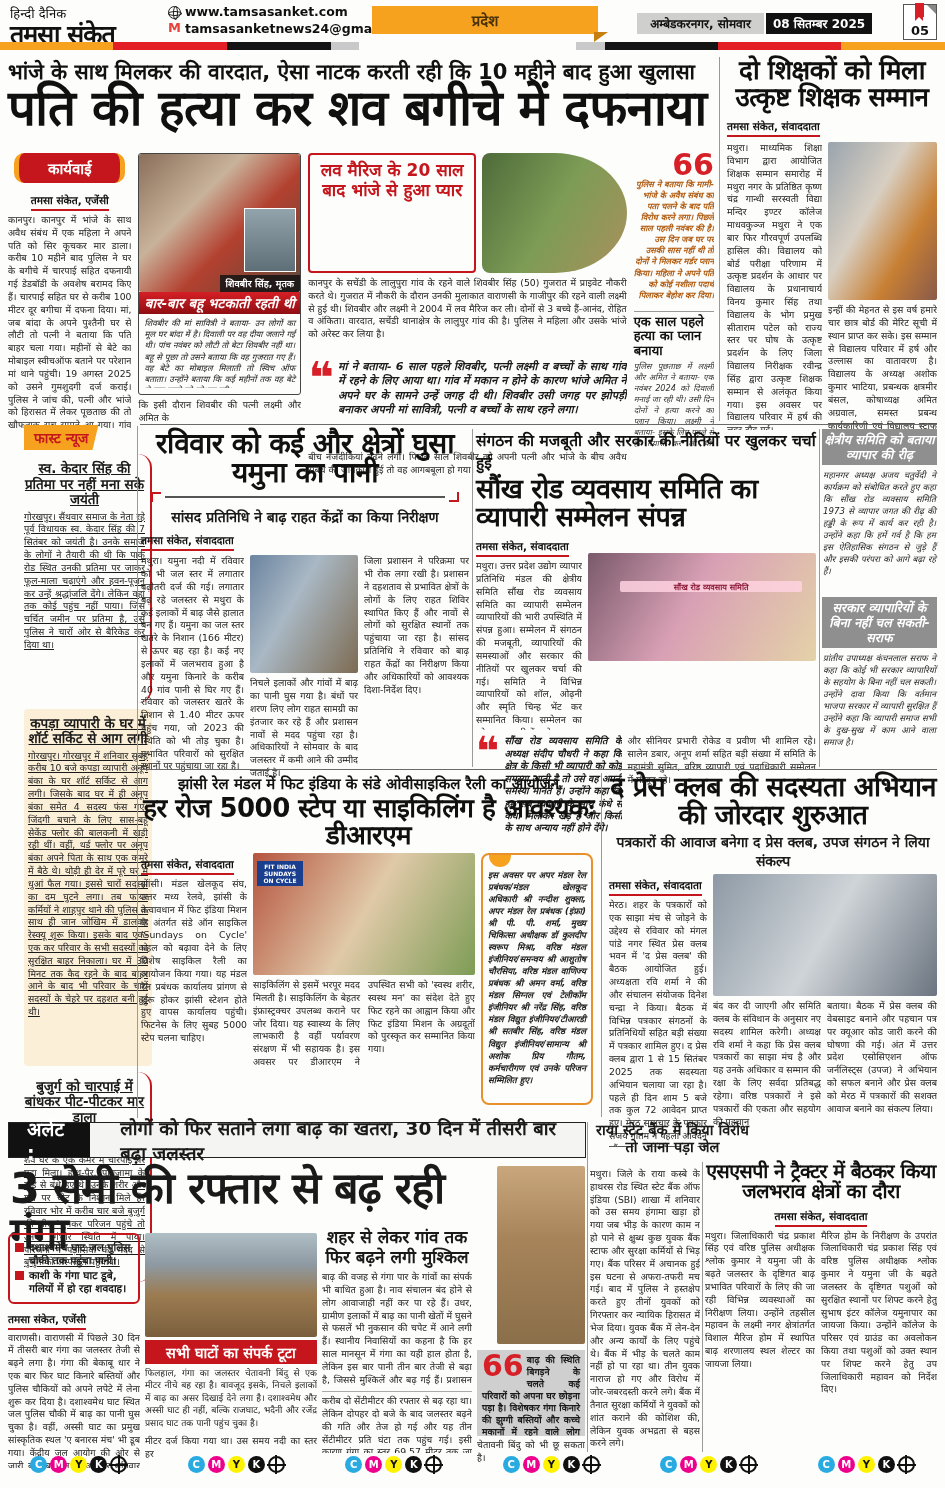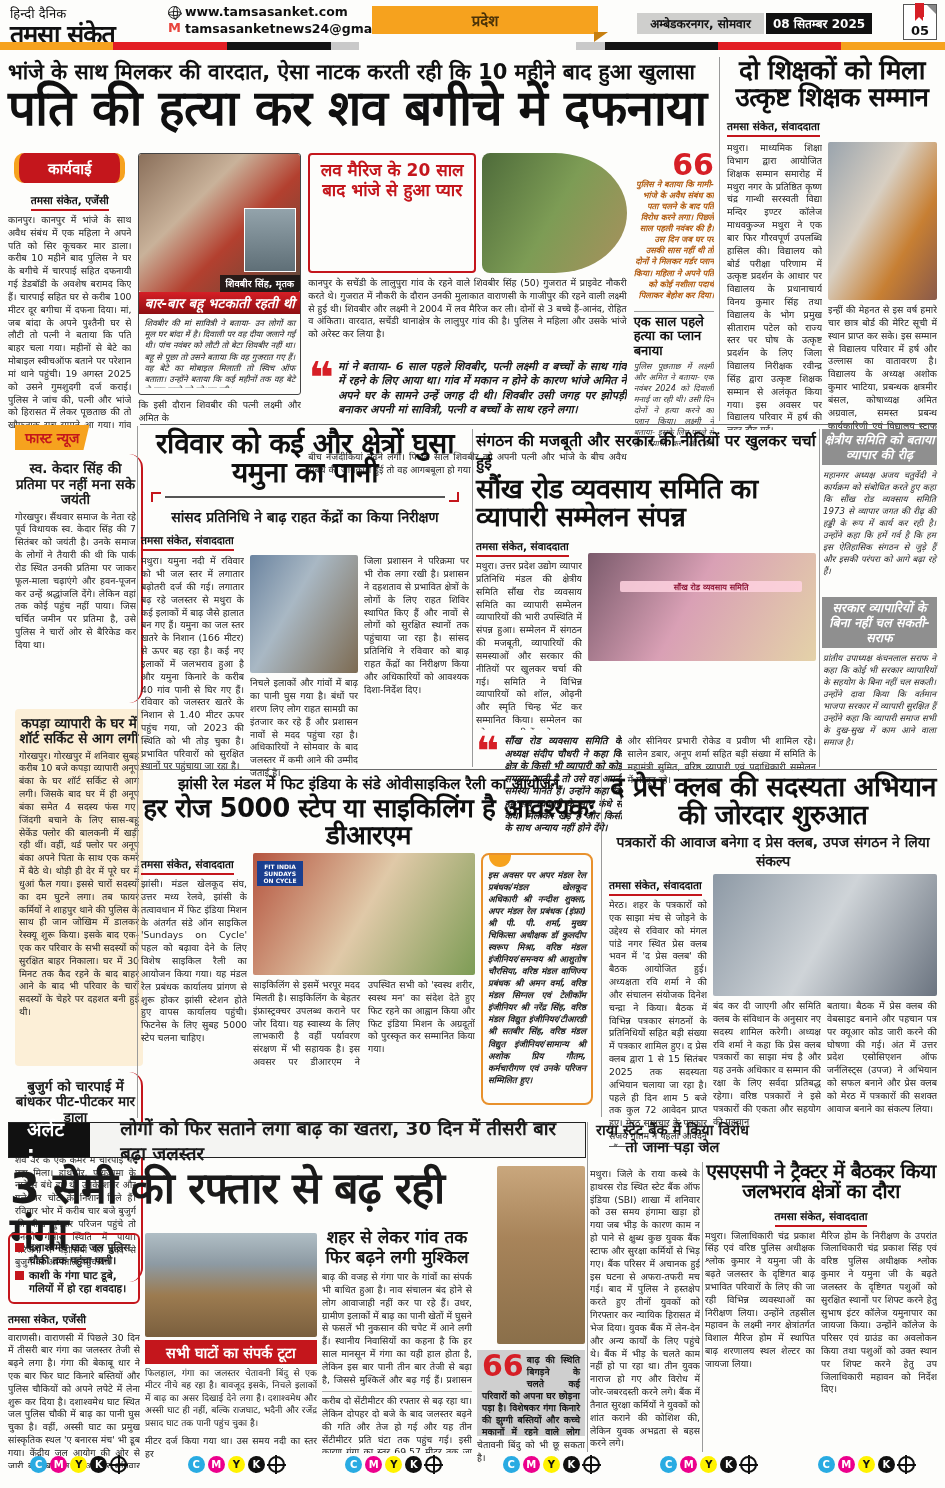--- a/index.html
+++ b/index.html
@@ -62,21 +62,21 @@
   .police-q { font-size:8.2px; font-style:italic; font-weight:bold; color:#b05c12; text-align:right; line-height:1.35; }
   .plan-title { font-weight:bold; font-size:13px; line-height:1.1; color:#111; }
   .plan-body { font-size:8.2px; font-style:italic; line-height:1.35; text-align:justify; color:#333; margin-top:3px; }
 
   
   .teachers { position:absolute; left:719px; top:57px; width:218px; height:364px; border-left:1px solid #999; padding-left:7px; }
   .teachers .headline { font-size:26px; text-align:center; }
   .t-cols { display:flex; gap:6px; margin-top:5px; }
 
   
-  .sidebar { position:absolute; left:15px; top:425px; width:128px; height:692px; }
+  .sidebar { position:absolute; left:24px; top:425px; width:128px; height:692px;text-decoration:underline; }
   .fast-badge { background:#f6a21e; color:#c4161c; font-size:14px; font-weight:bold; padding:3px 10px; display:inline-block; clip-path:polygon(0 0,100% 0,92% 100%,0 100%); }
   .fast-card { border-right:2px solid #c4161c; border-radius:0 14px 14px 0; padding:4px 5px 6px 0; }
   .fast-title { font-size:13.5px; font-weight:bold; text-align:center; line-height:1.15; margin:3px 0; }
   .fast-peach { background:#fcefd7; border:none; border-radius:4px; padding:4px 4px; }
 
   
   .yamuna { position:absolute; left:141px; top:429px; width:328px; height:338px; }
   .yamuna .headline { font-size:28px; text-align:center; }
   .deco { display:flex; align-items:center; gap:4px; margin:5px 10px; }
   .deco .line { flex:1; height:2px; background:#555; }

